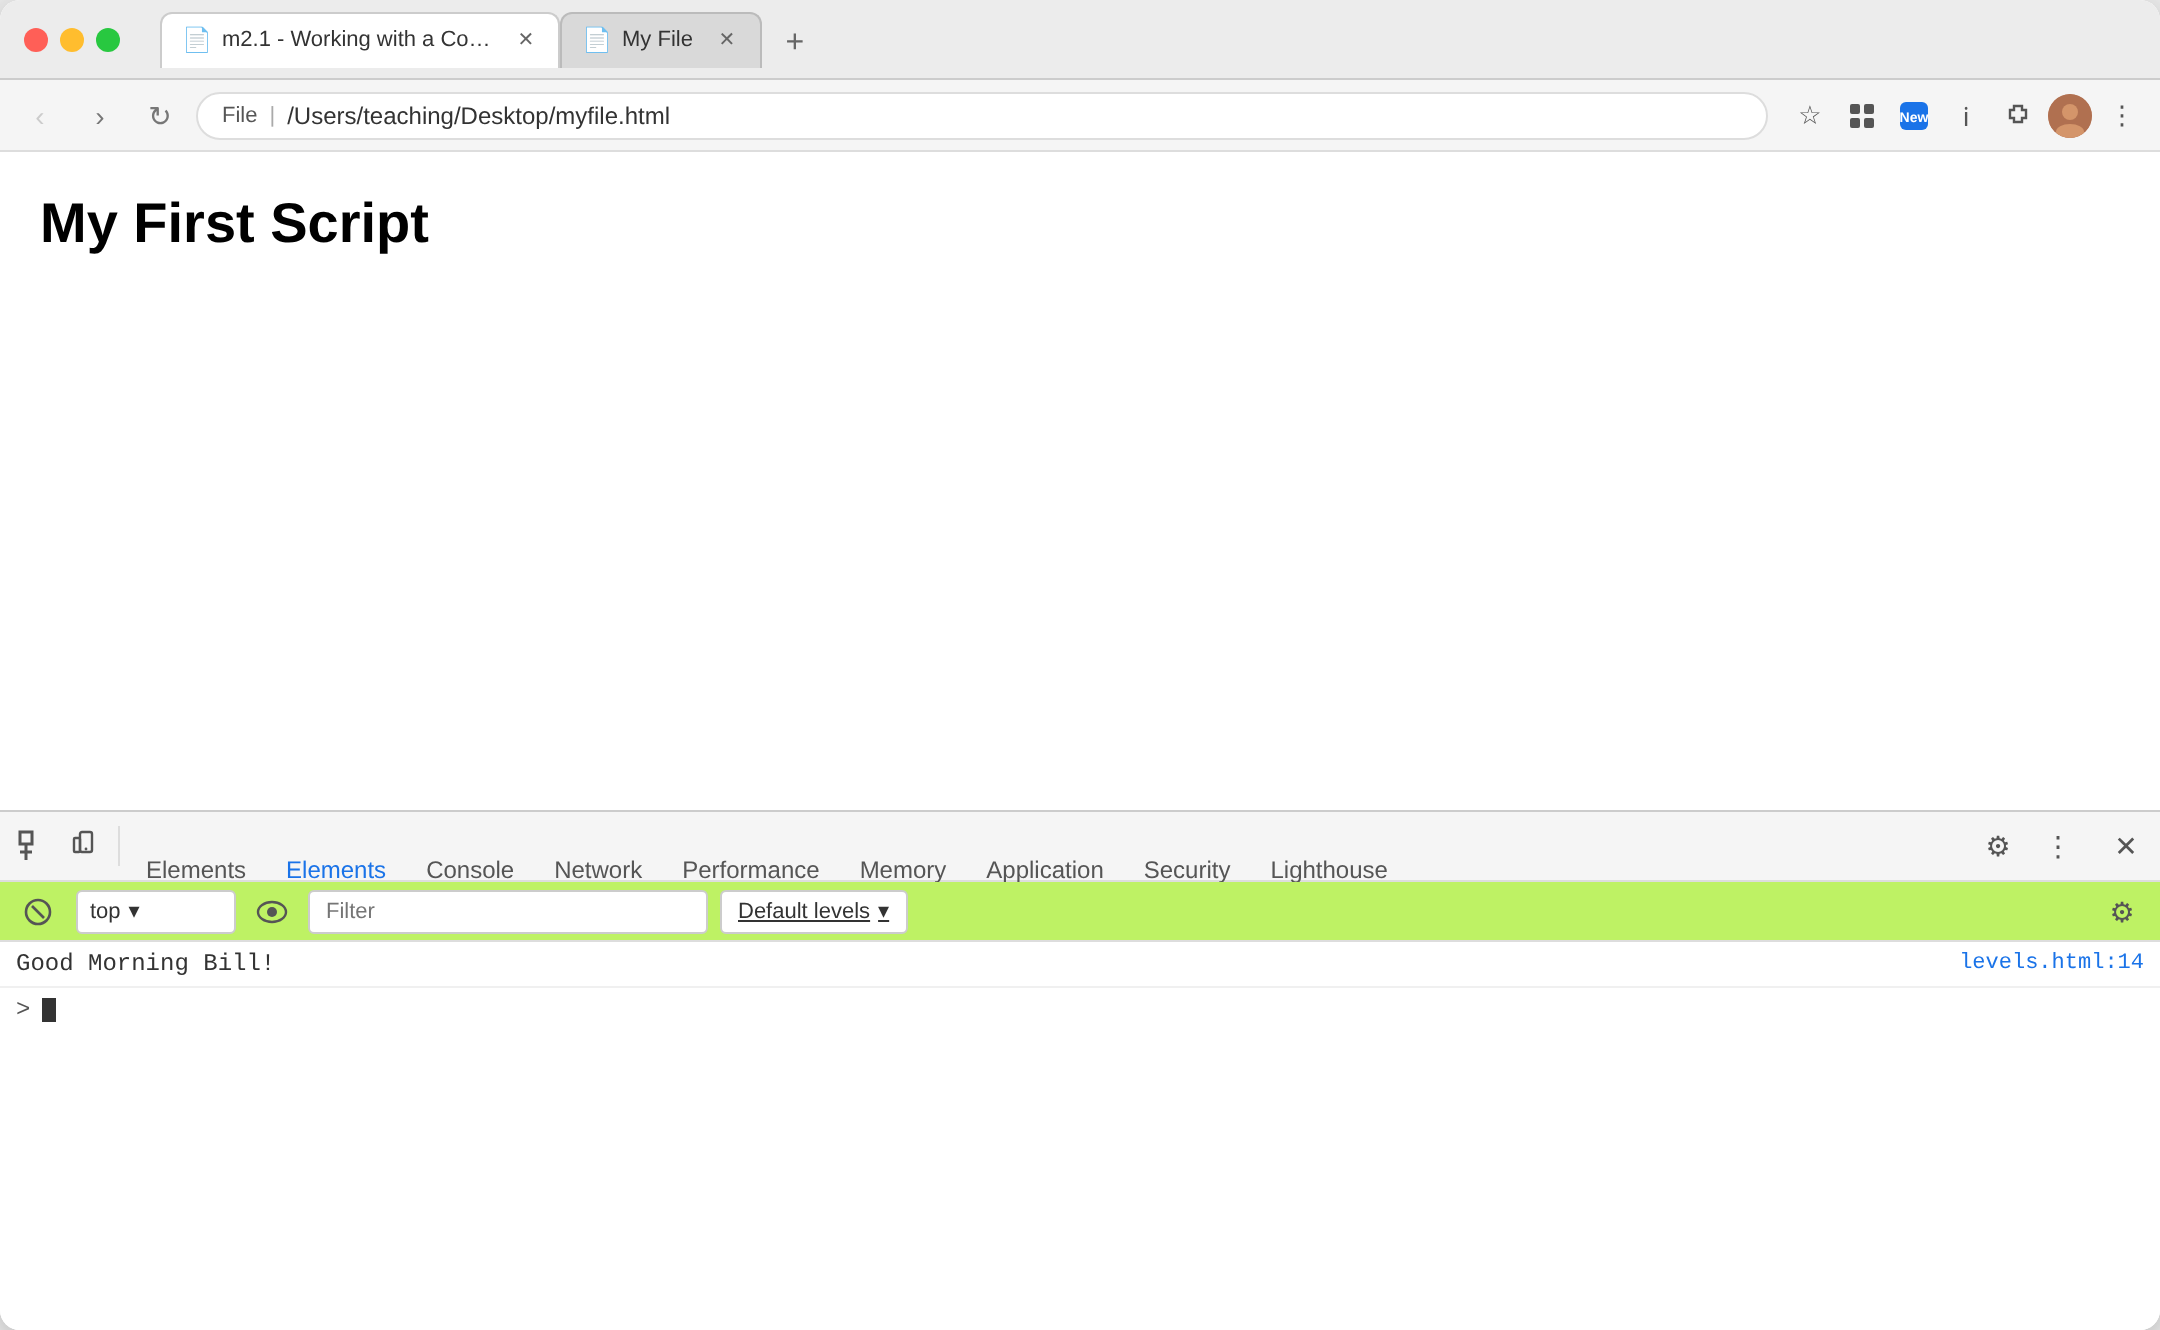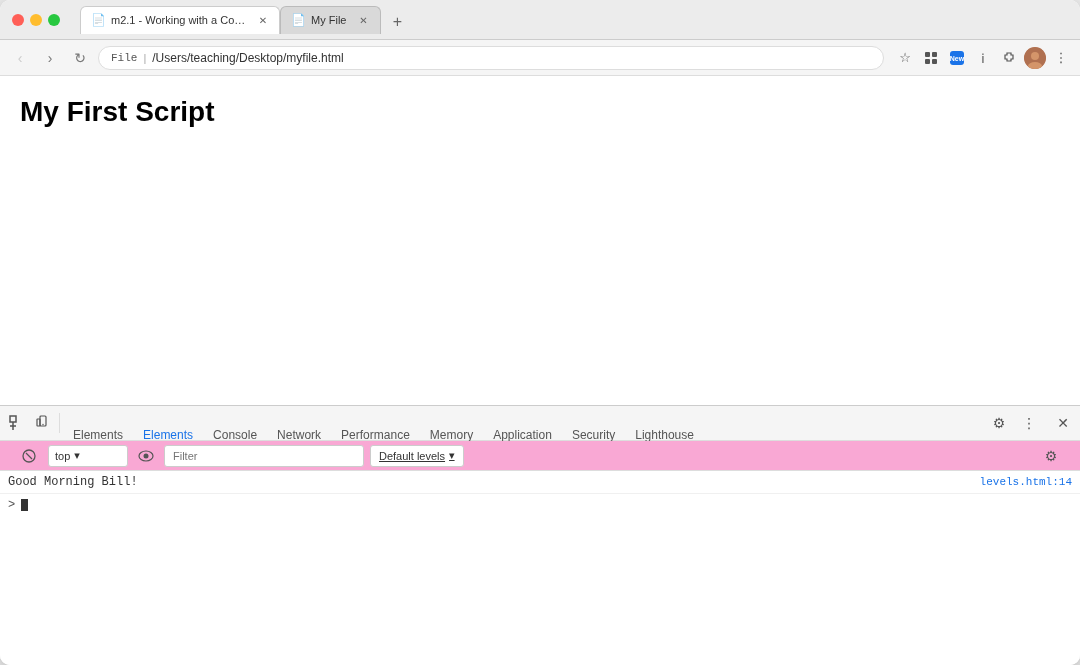--- a/index.html
+++ b/index.html
@@ -23,21 +23,21 @@
     .tab-favicon { width: 14px; height: 14px; }
     .tab-title { overflow: hidden; text-overflow: ellipsis; white-space: nowrap; font-size: 11px; }
     .tab-close { width: 14px; height: 14px; border-radius: 50%; display: flex; align-items: center; justify-content: center; font-size: 10px; color: #666; cursor: pointer; margin-left: 4px; }
     .tab-new { width: 24px; height: 24px; display: flex; align-items: center; justify-content: center; font-size: 16px; color: #666; margin-left: 4px; cursor: pointer; }
 
     
     .address-bar { height: 36px; background: #f5f5f5; display: flex; align-items: center; padding: 0 8px; gap: 6px; border-bottom: 1px solid #ddd; flex-shrink: 0; }
     .nav-btn { width: 24px; height: 24px; display: flex; align-items: center; justify-content: center; color: #777; cursor: pointer; font-size: 14px; border-radius: 4px; }
     .nav-btn.disabled { color: #ccc; cursor: default; }
     .address-input { flex: 1; height: 24px; background: white; border: 1px solid #ddd; border-radius: 12px; padding: 0 12px; font-size: 12px; color: #333; display: flex; align-items: center; gap: 6px; }
-    .address-file-label { font-size: 11px; color: #555; font-family: Liberation Mono, monospace; }
+    .address-file-label { font-size: 11px; color: #555; }
     .address-url { font-size: 12px; color: #333; }
     .toolbar-icons { display: flex; align-items: center; gap: 4px; margin-left: 4px; }
     .toolbar-icon { width: 22px; height: 22px; display: flex; align-items: center; justify-content: center; font-size: 13px; color: #555; cursor: pointer; border-radius: 4px; }
     .avatar { width: 22px; height: 22px; border-radius: 50%; background: #c0856a; overflow: hidden; display: flex; align-items: center; justify-content: center; font-size: 10px; color: white; }
 
     
     .page-content { flex: 1; background: white; padding: 20px; overflow: auto; }
     .page-title { font-size: 28px; font-weight: bold; color: #000; }
 
     
@@ -48,21 +48,21 @@
     .devtools-icon-btn { width: 26px; height: 26px; display: flex; align-items: center; justify-content: center; font-size: 14px; color: #555; cursor: pointer; border-radius: 3px; }
     .devtools-divider { width: 1px; height: 20px; background: #ddd; margin: 0 3px; }
 
     
     .devtools-tabs { display: flex; align-items: flex-end; flex: 1; overflow: hidden; margin-top: 26px; }
     .devtools-tab { padding: 6px 10px; font-size: 12px; color: #555; cursor: pointer; border-bottom: 2px solid transparent; white-space: nowrap; }
     .devtools-tab.active { color: #1a73e8; border-bottom: 2px solid #1a73e8; }
     .devtools-tab-right { margin-left: auto; display: flex; align-items: center; gap: 4px; }
 
     
-    .devtools-secondary { height: 30px; background: #f9a8d4; border-bottom: 1px solid #ddd; display: flex; align-items: center; padding: 0 16px; gap: 6px; flex-shrink: 0; }
+    .devtools-secondary { height: 30px; background: #bef264; border-bottom: 1px solid #ddd; display: flex; align-items: center; padding: 0 6px; gap: 6px; flex-shrink: 0; }
     .context-select { display: flex; align-items: center; border: 1px solid #ccc; border-radius: 3px; height: 22px; padding: 0 6px; background: white; font-size: 11px; color: #333; gap: 4px; cursor: pointer; min-width: 80px; }
     .eye-btn { width: 24px; height: 24px; display: flex; align-items: center; justify-content: center; font-size: 13px; color: #555; cursor: pointer; }
     .filter-input { flex: 0 0 200px; height: 22px; border: 1px solid #ccc; border-radius: 3px; padding: 0 8px; font-size: 11px; background: white; }
     .default-levels { display: flex; align-items: center; height: 22px; border: 1px solid #ccc; border-radius: 3px; padding: 0 8px; background: white; font-size: 11px; color: #333; cursor: pointer; gap: 4px; text-decoration: underline; }
 
     
     .devtools-console { flex: 1; background: white; overflow-y: auto; font-family: 'Courier New', monospace; font-size: 12px; }
     .console-line { padding: 4px 8px; border-bottom: 1px solid #f0f0f0; display: flex; align-items: center; justify-content: space-between; }
     .console-message { color: #333; }
     .console-source { color: #1a73e8; font-size: 11px; cursor: pointer; }

